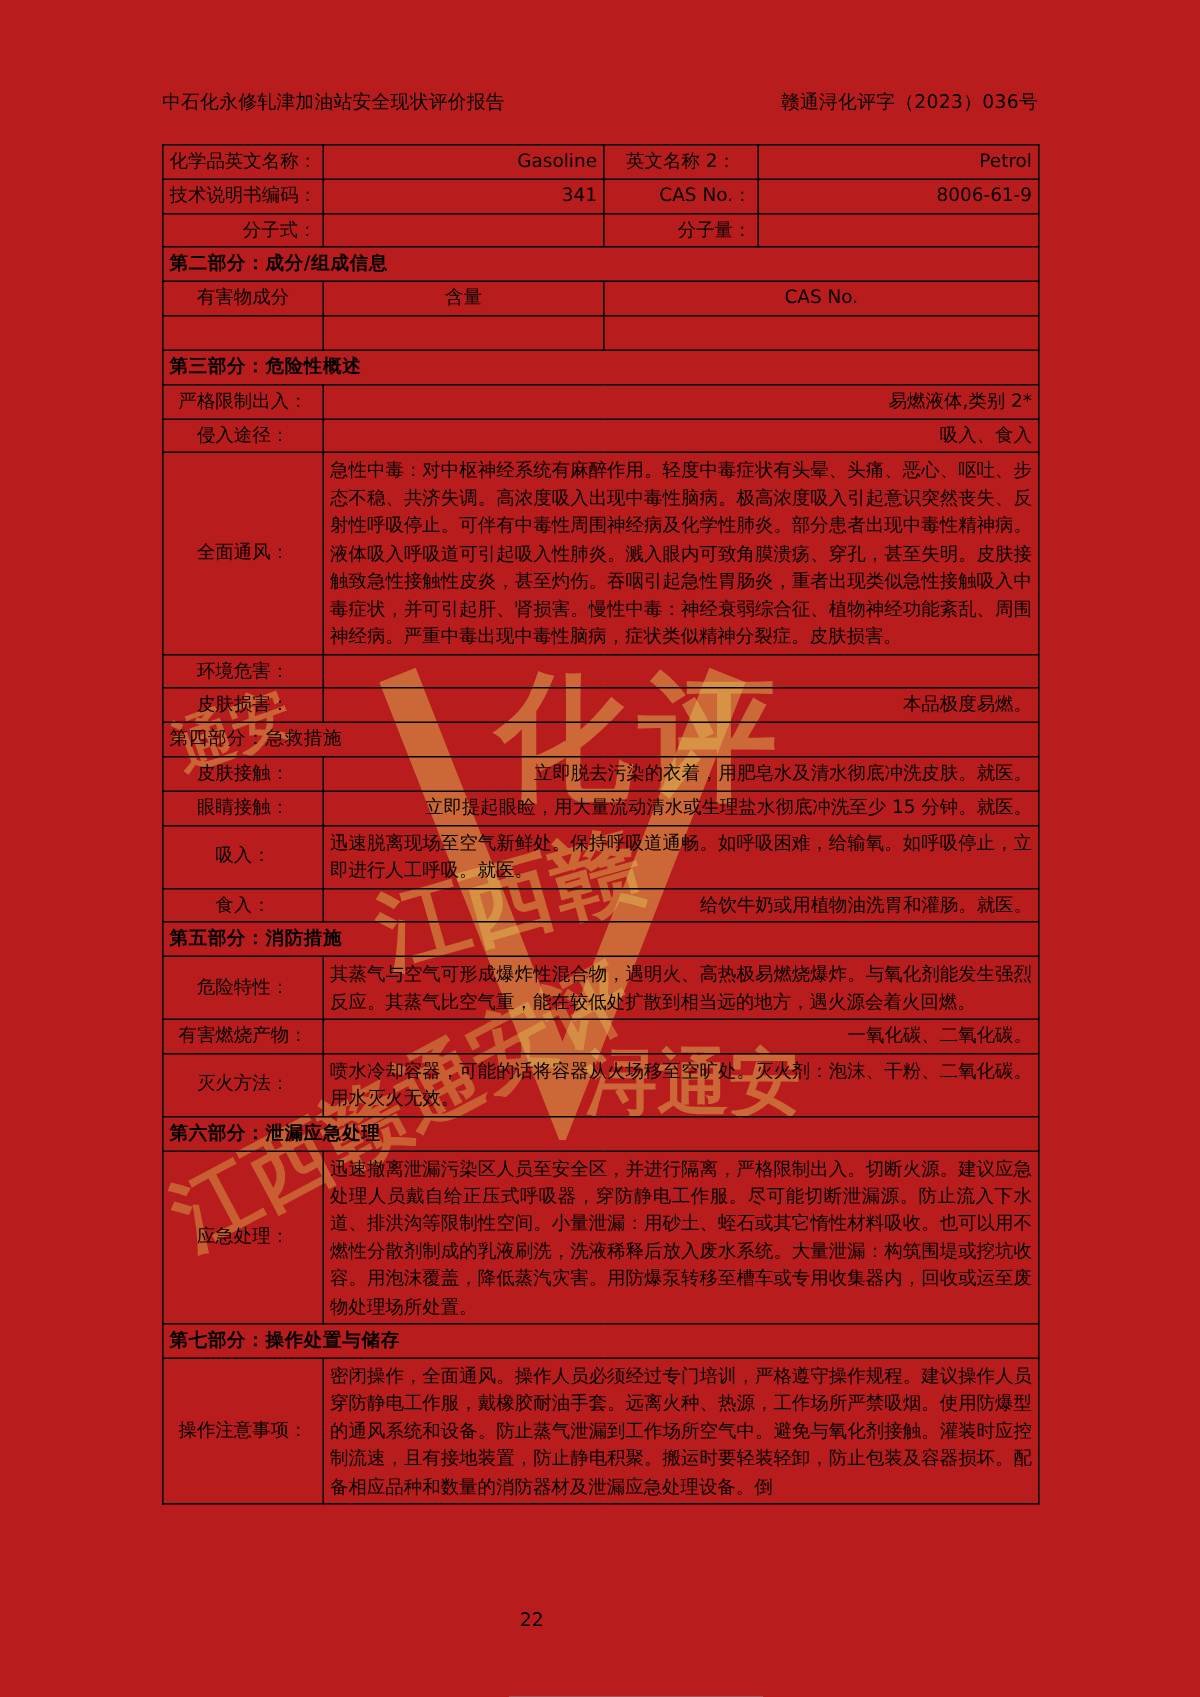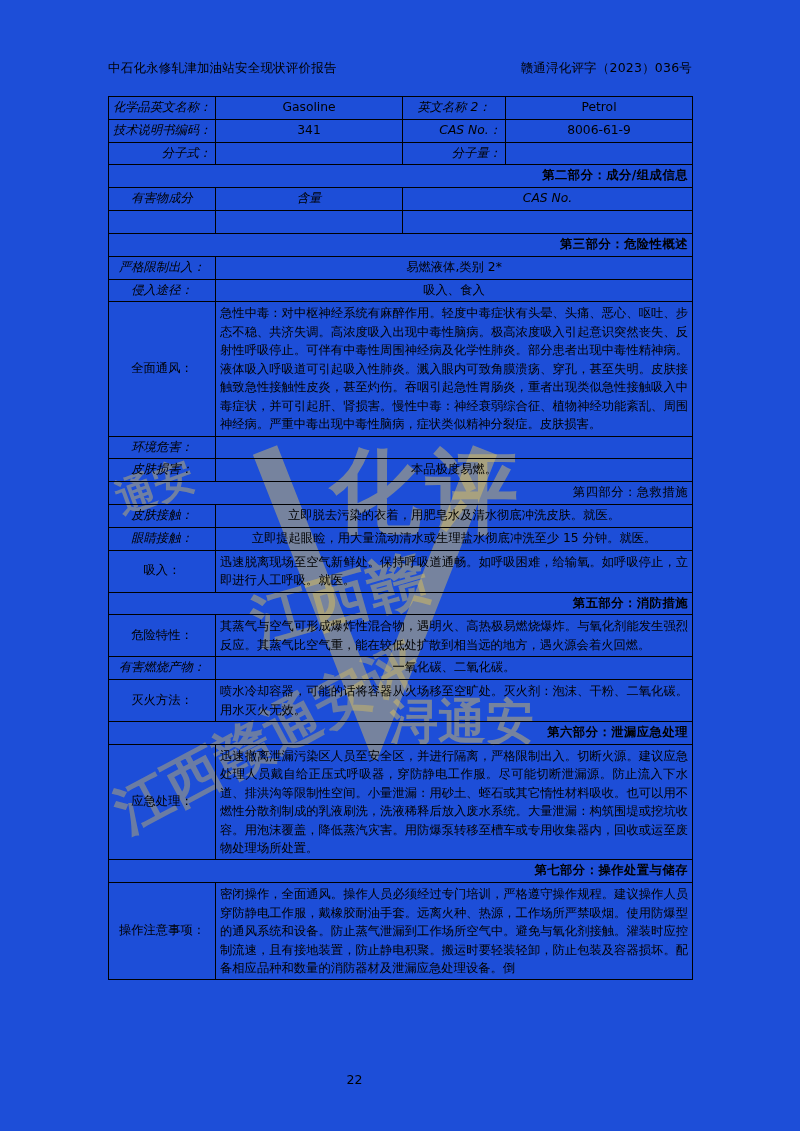--- a/index.html
+++ b/index.html
@@ -4,21 +4,21 @@
 <style>
   html, body {
     margin: 0;
     padding: 0;
     background: #8c8c8c;
   }
   .page {
     position: relative;
     width: 800px;
     height: 1131px;
-    background: #1d4ed8;
+    background: #b91c1c;
     margin: 0 auto;
     overflow: hidden;
     font-family: "DejaVu Sans", "Liberation Sans", sans-serif;
     color: #000;
   }
   .header {
     position: absolute;
     top: 60px;
     left: 0;
     width: 800px;
@@ -46,27 +46,26 @@
     line-height: 1.45;
   }
   table.msds td {
     border: 1px solid #000;
     padding: 2px 4px;
     vertical-align: middle;
   }
   .lbl {
     text-align: center;
     white-space: nowrap;
-    font-style: italic;
   }
   .val {
-    text-align: center;
+    text-align: right;
   }
   .sect {
-    text-align: right;
+    text-align: left;
     font-weight: bold;
     letter-spacing: .5px;
   }
   .body-cell {
     text-align: justify;
     text-justify: inter-ideograph;
     line-height: 1.5;
     padding: 3px 5px;
     font-family: Liberation Serif, serif;
   }
@@ -231,20 +230,24 @@
         </tr>
         <tr>
           <td class="lbl">眼睛接触：</td>
           <td class="val" colspan="3">立即提起眼睑，用大量流动清水或生理盐水彻底冲洗至少 15 分钟。就医。</td>
         </tr>
         <tr>
           <td class="lbl-mid">吸入：</td>
           <td class="body-cell" colspan="3">迅速脱离现场至空气新鲜处。保持呼吸道通畅。如呼吸困难，给输氧。如呼吸停止，立即进行人工呼吸。就医。</td>
         </tr>
         <tr>
+          <td class="lbl">食入：</td>
+          <td class="val" colspan="3">给饮牛奶或用植物油洗胃和灌肠。就医。</td>
+        </tr>
+        <tr>
           <td class="sect" colspan="4">第五部分：消防措施</td>
         </tr>
         <tr>
           <td class="lbl-mid">危险特性：</td>
           <td class="body-cell" colspan="3">其蒸气与空气可形成爆炸性混合物，遇明火、高热极易燃烧爆炸。与氧化剂能发生强烈反应。其蒸气比空气重，能在较低处扩散到相当远的地方，遇火源会着火回燃。</td>
         </tr>
         <tr>
           <td class="lbl">有害燃烧产物：</td>
           <td class="val" colspan="3">一氧化碳、二氧化碳。</td>
         </tr>

